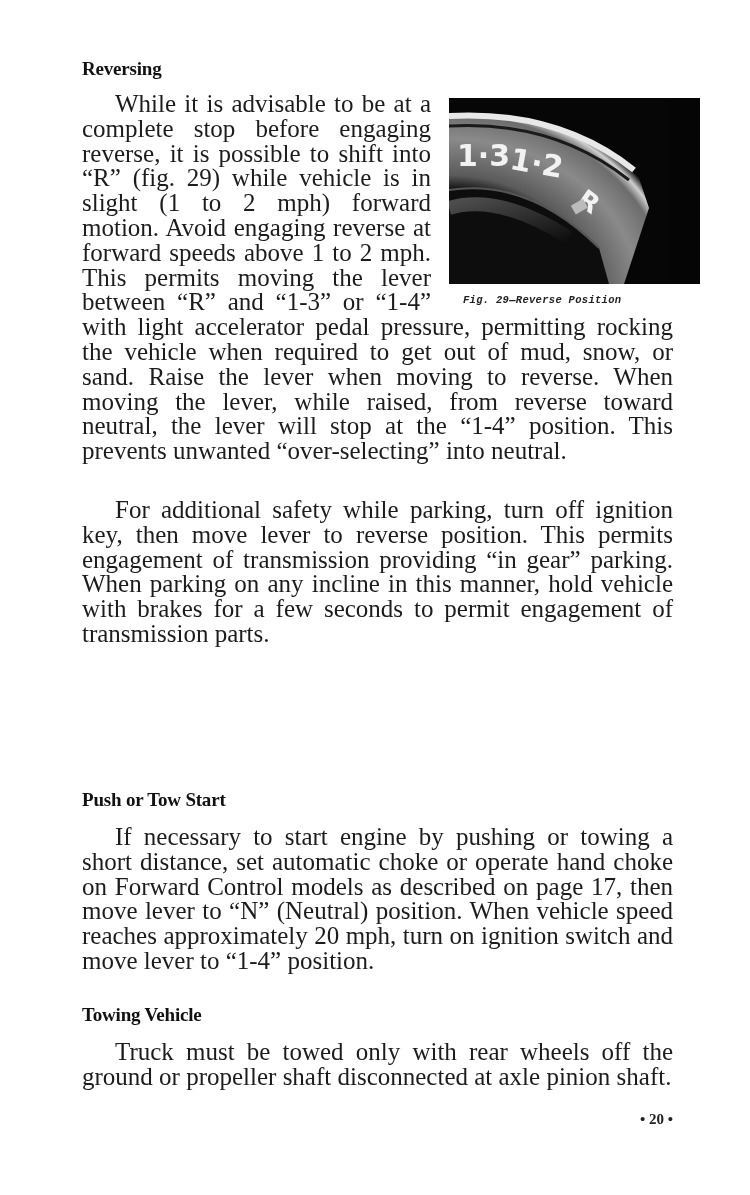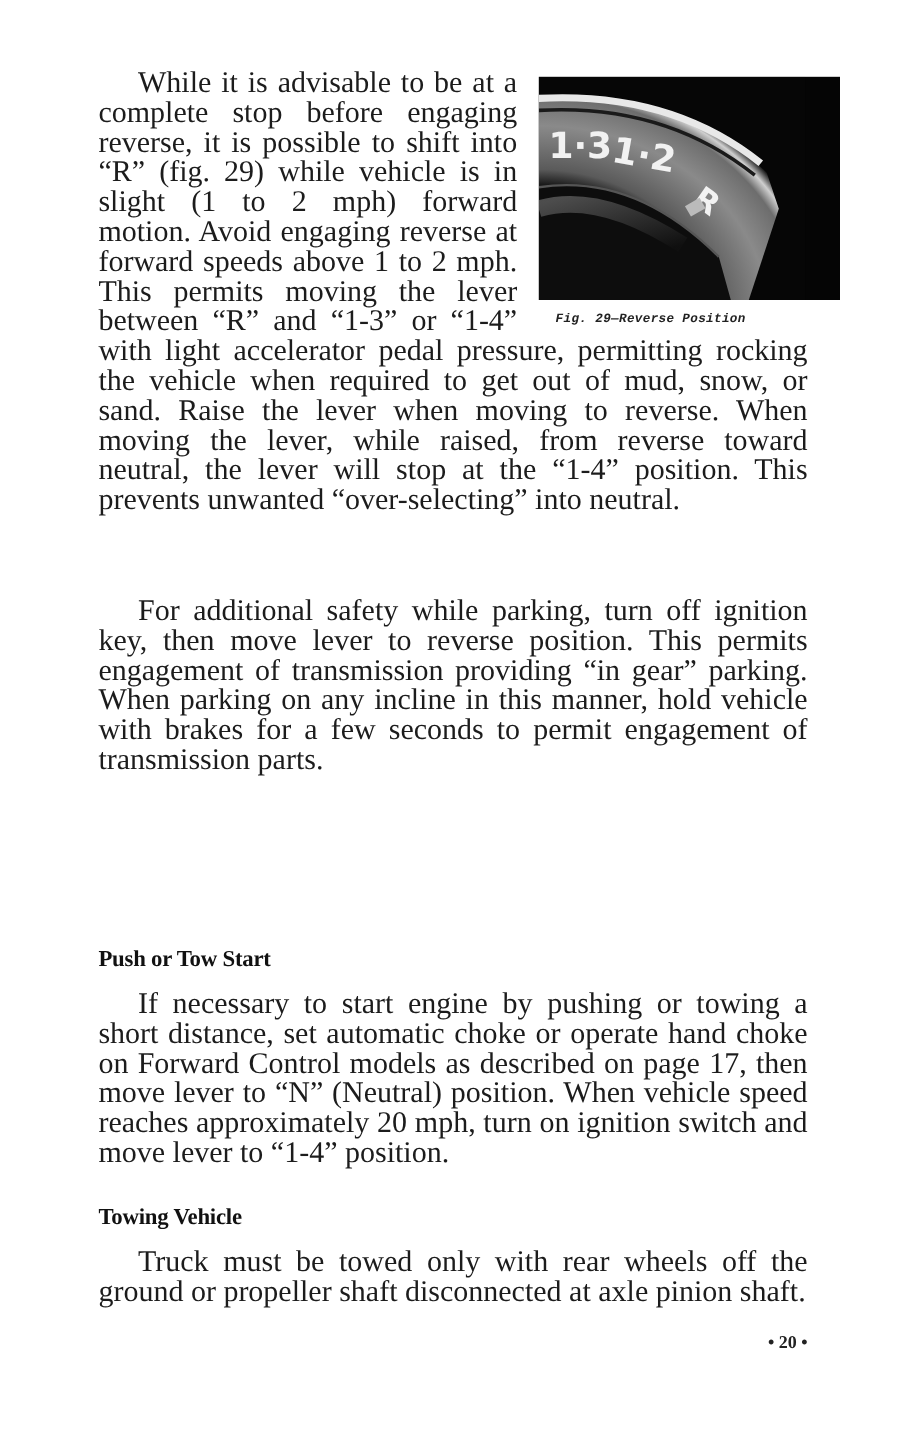--- a/index.html
+++ b/index.html
@@ -70,20 +70,21 @@
     font-size: 15px;
     color: #222;
   }
 </style>
 </head>
 <body>
 
 <div class="page">
 
   <div class="sec-reversing">
+    <h2>Reversing</h2>
     <div class="figure">
       <div class="fig-img">
         <svg width="222" height="186" viewBox="0 0 222 186">
           <defs>
             <radialGradient id="dial" cx="0" cy="1.1" r="1.2">
               <stop offset="0.55" stop-color="#111"></stop>
               <stop offset="0.62" stop-color="#5a5a5a"></stop>
               <stop offset="0.80" stop-color="#8a8a8a"></stop>
               <stop offset="0.92" stop-color="#6d6d6d"></stop>
               <stop offset="0.96" stop-color="#cfcfcf"></stop>

